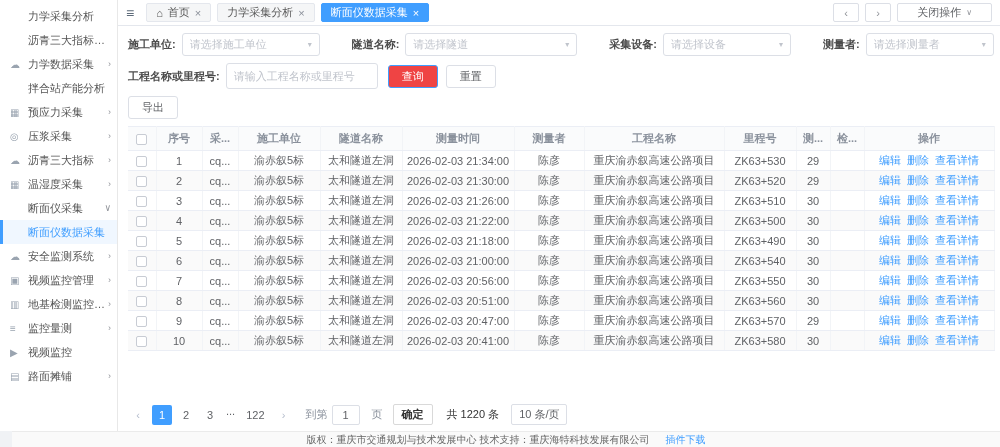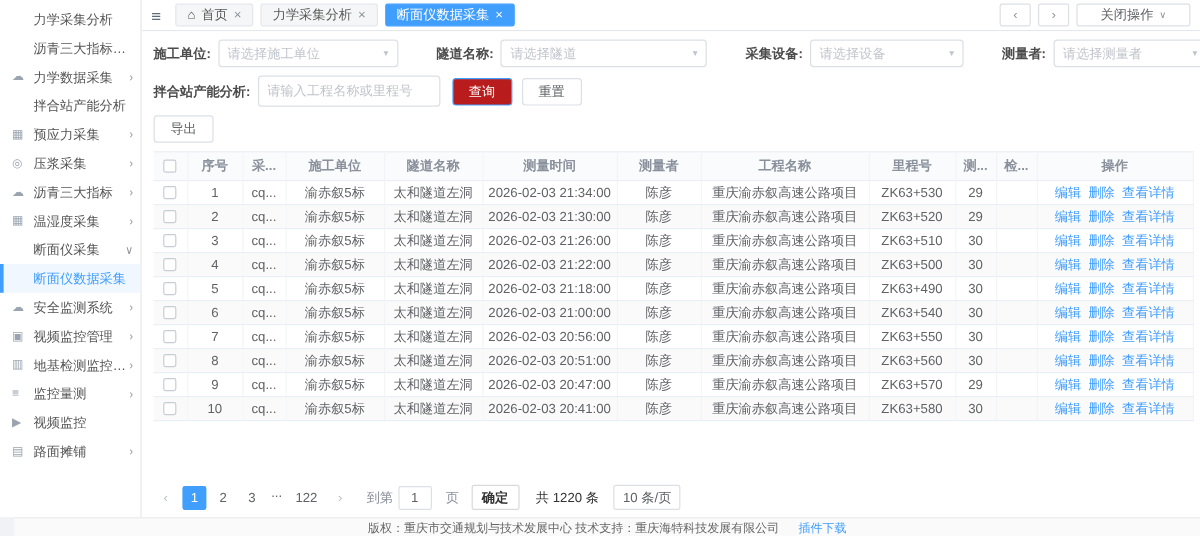--- a/index.html
+++ b/index.html
@@ -44,21 +44,21 @@
   .f-label { font-size:11px; font-weight:bold; color:#4c4c4c; margin-right:6px; white-space:nowrap; }
   .sel { position:relative; display:flex; align-items:center; justify-content:space-between; height:23px;
     border:1px solid #dcdfe6; border-radius:3px; background:#fff; padding:0 7px; cursor:pointer; }
   .sel .ph { font-size:11px; color:#c0c4cc; white-space:nowrap; overflow:hidden; }
   .sel .s-caret { font-size:8px; color:#c0c4cc; margin-left:5px; }
   .txt-input { height:23px; width:152px; border:1px solid #dcdfe6; border-radius:3px; background:#fff;
     font-size:11px; color:#606266; padding:12px 7px; font-family:inherit; }
   .txt-input::placeholder { color:#c0c4cc; }
   .btn { height:23px; padding:0 13px; border-radius:3px; font-size:11px; cursor:pointer;
     border:1px solid #dcdfe6; background:#fff; color:#606266; font-family:inherit; }
-  .btn.primary { background:#b91c1c; border-color:#409eff; color:#fff; }
+  .btn.primary { background:#ef4444; border-color:#409eff; color:#fff; }
   .btn + .btn { margin-left:8px; }
 
   
   .tbl-wrap { padding:0 10px; }
   table { width:100%; border-collapse:collapse; table-layout:fixed; }
   th, td { font-size:11px; height:20px; text-align:center; border-bottom:1px solid #ebeef5;
     border-right:1px solid #f2f4f7; overflow:hidden; white-space:nowrap; text-overflow:ellipsis; padding:0 2px; }
   th:last-child, td:last-child { border-right:none; }
   thead th { height:24px; background:#fafbfc; color:#8a919c; font-weight:bold; border-top:1px solid #ebeef5; }
   tbody tr:nth-child(even) td { background:#fafafa; }
@@ -191,21 +191,21 @@
       <span class="caret">∨</span>
     </span>
   </div>
 </div>
 
 <div class="main">
   <div class="filters">
     <div class="f-row" id="filterRow">
         <div class="f-field">
           <span class="f-label">施工单位:</span>
-          <div class="sel" style="width: 150px; gap: 11px;">
+          <div class="sel" style="width: 138px; gap: 11px;">
             <span class="ph">请选择施工单位</span>
             <span class="s-caret">▾</span>
           </div>
         </div>
         <div class="f-field">
           <span class="f-label">隧道名称:</span>
           <div class="sel" style="width: 172px;">
             <span class="ph">请选择隧道</span>
             <span class="s-caret">▾</span>
           </div>
@@ -222,21 +222,21 @@
           <div class="sel" style="width: 128px;">
             <span class="ph">请选择测量者</span>
             <span class="s-caret">▾</span>
           </div>
         </div>
         <div class="f-field">
           <span class="f-label">测量时间:</span>
         </div>
       </div>
     <div class="f-row">
-      <span class="f-label">拌合站产能分析:</span>
+      <span class="f-label">工程名称或里程号:</span>
       <input class="txt-input" placeholder="请输入工程名称或里程号" style="">
       <button class="btn primary" style="margin-left:10px">查询</button>
       <button class="btn">重置</button>
     </div>
     <div class="f-row">
       <button class="btn">导出</button>
     </div>
   </div>
 
   <div class="tbl-wrap">

